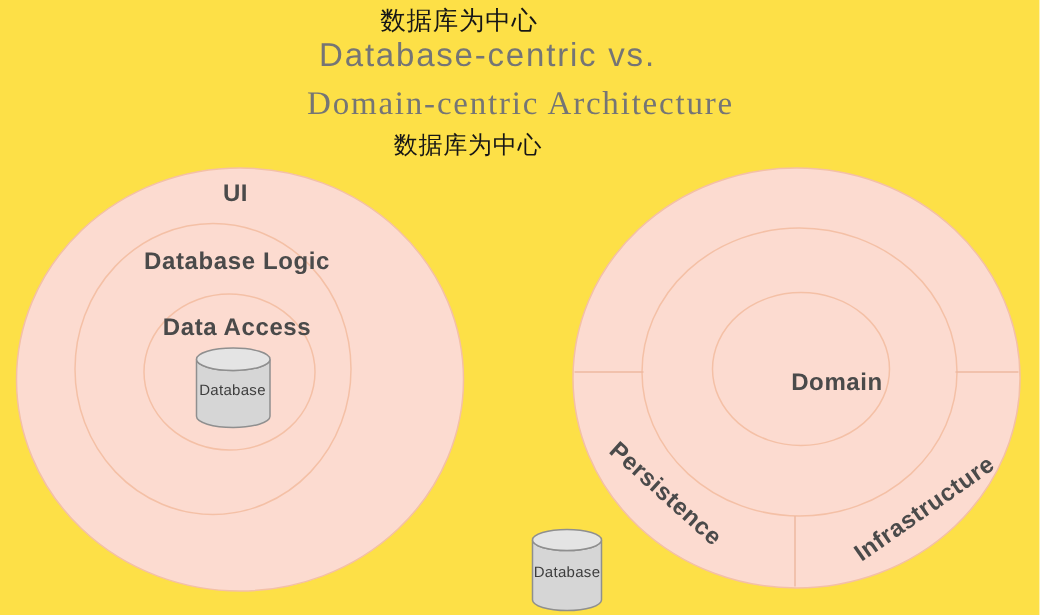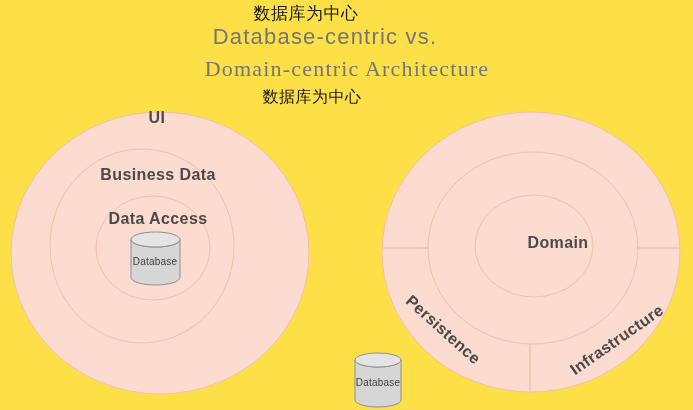--- a/index.html
+++ b/index.html
@@ -68,23 +68,23 @@
         <ellipse cx="378" cy="360" rx="23" ry="7" stroke-width="1" fill="#e4e4e4" stroke="#8f8f8f"></ellipse>
       </g>
     </g>
   </svg>
 
   <div class="abs cx caption" style="left:306px;top:2px;">数据库为中心</div>
   <div class="abs cx title-line" style="left:325px;top:24px;">Database-centric vs.</div>
   <div class="abs cx title-line" style="left:347px;top:56px;font-family:Liberation Serif, serif;">Domain-centric Architecture</div>
   <div class="abs cx caption" style="left:312px;top:87px;font-size:16px;">数据库为中心</div>
 
-  <div class="abs cc ring-label" style="left:157px;top:118px;">UI</div>
-  <div class="abs cc ring-label" style="left:158px;top:175px;">Business Data</div>
+  <div class="abs cc ring-label" style="left:157px;top:130px;">UI</div>
+  <div class="abs cc ring-label" style="left:158px;top:175px;">Database Logic</div>
   <div class="abs cc ring-label" style="left:158px;top:219px;">Data Access</div>
   <div class="abs cc db-label" style="left:155px;top:261px;">Database</div>
 
-  <div class="abs cc ring-label" style="left:534px;top:243px;padding-left:48px;">Domain</div>
+  <div class="abs cc ring-label" style="left:534px;top:256px;padding-left:48px;">Domain</div>
   <div class="abs cc ring-label" style="left:443px;top:330px;transform:translate(-50%,-50%) rotate(42deg);">Persistence</div>
   <div class="abs cc ring-label" style="left:617px;top:340px;transform:translate(-50%,-50%) rotate(-35deg);">Infrastructure</div>
   <div class="abs cc db-label" style="left:378px;top:382px;">Database</div>
 
 </div>
 
 </body></html>

